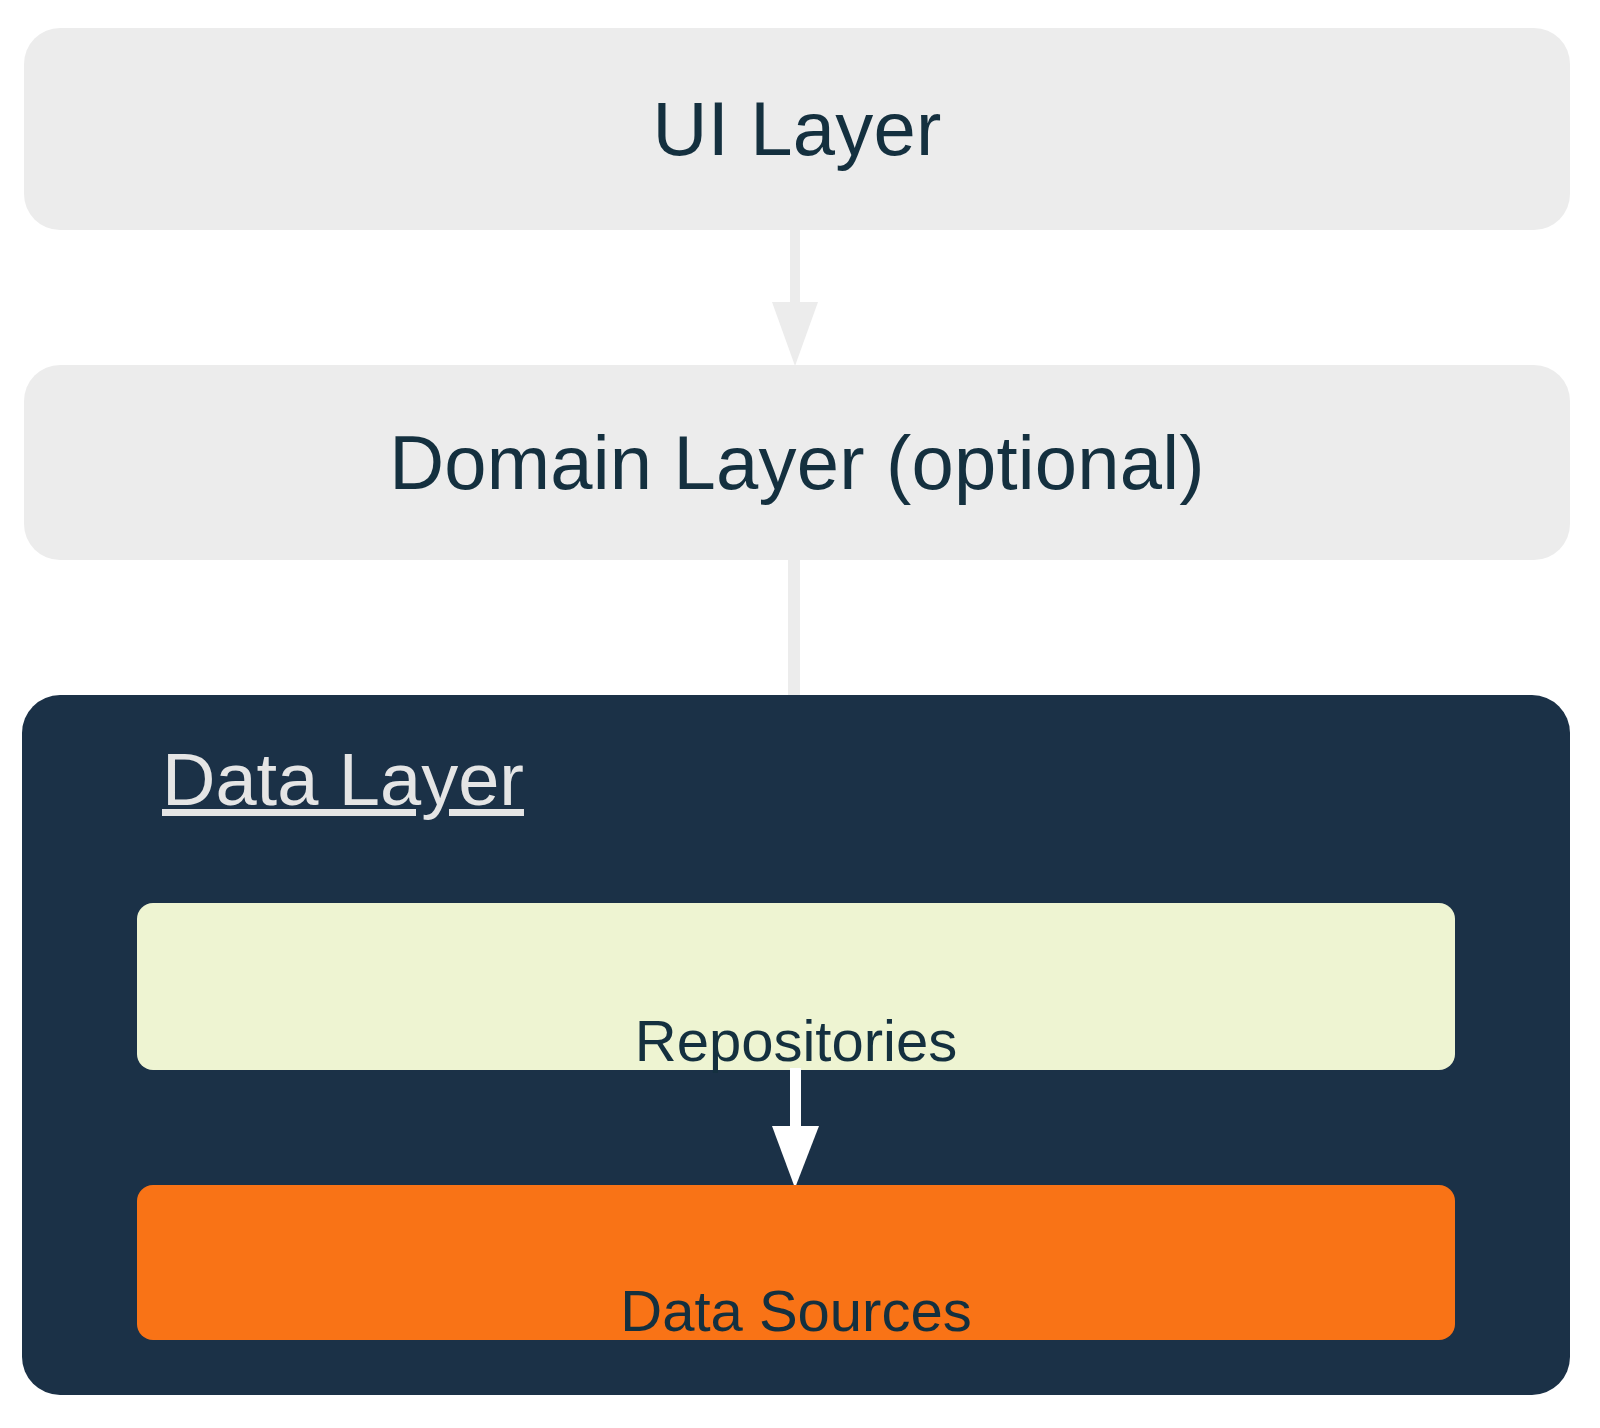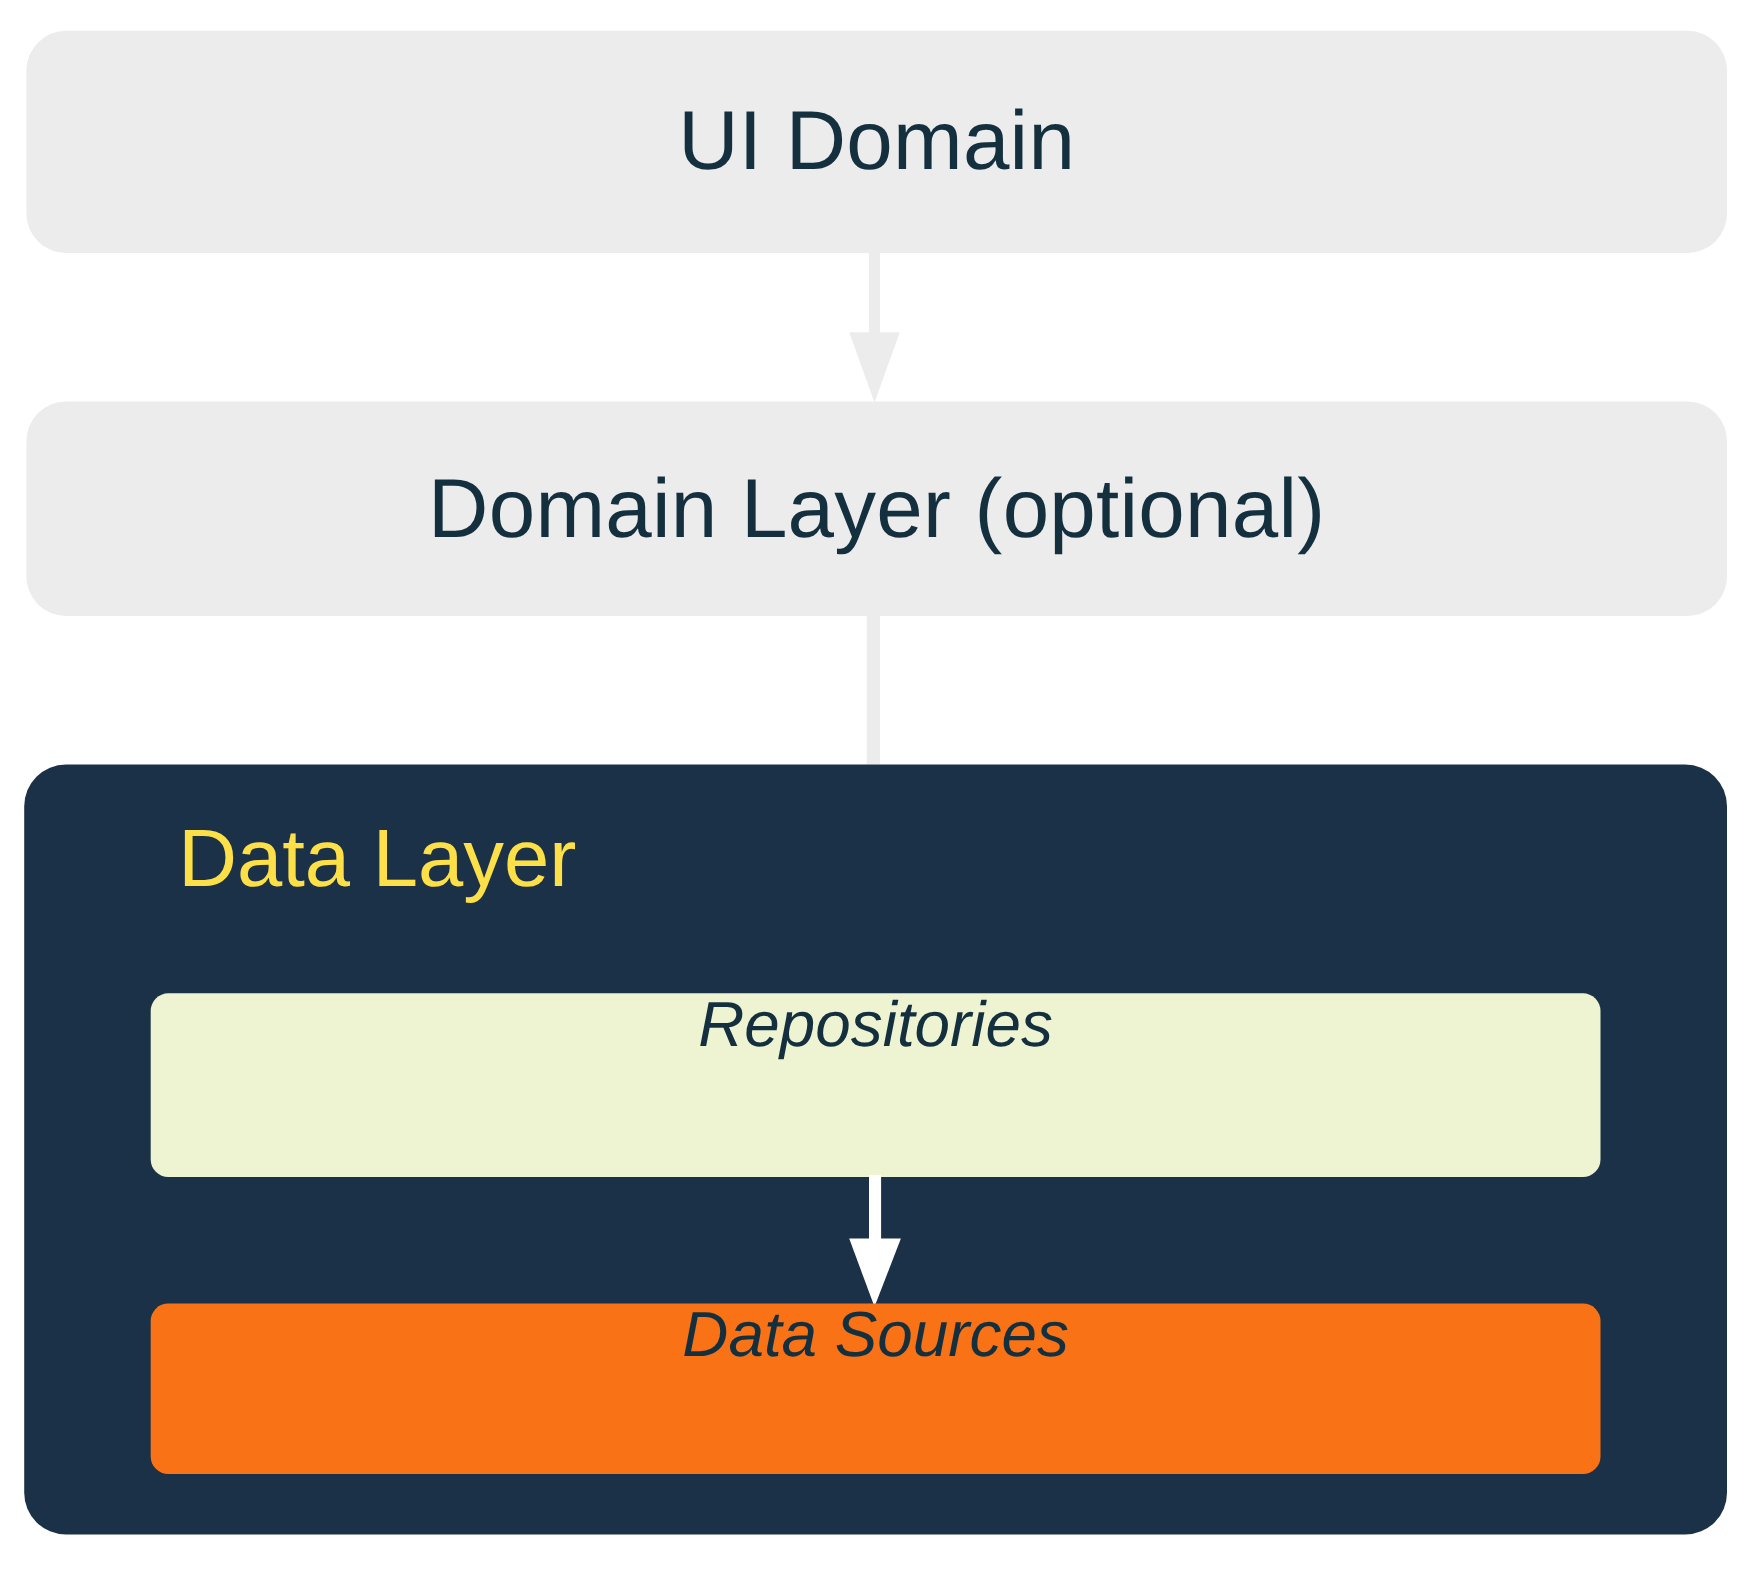--- a/index.html
+++ b/index.html
@@ -71,34 +71,34 @@
     height: 700px;
     background: #1b3147;
     border-radius: 38px;
     box-sizing: border-box;
   }
   #data-layer-title {
     position: absolute;
     left: 140px;
     top: 48px;
     font-size: 74px;
-    color: #fde047;
+    color: #e5e5e5;
     line-height: 1;
     white-space: nowrap;
+    text-decoration: underline;
   }
 
   
   .inner-box {
     position: absolute;
     display: flex;
-    align-items: flex-start;
+    align-items: flex-end;
     justify-content: center;
     border-radius: 16px;
     box-sizing: border-box;
-    font-style: italic;
   }
   .inner-label {
     font-size: 58px;
     color: #14303f;
     line-height: 1;
     white-space: nowrap;
   }
 
   #repositories-box {
     left: 137px;
@@ -123,21 +123,21 @@
   #arrow-ui-to-domain   { left: 762px; top: 228px; }
   #arrow-domain-to-repo { left: 758px; top: 558px; }
   #arrow-repo-to-ds     { left: 762px; top: 1068px; }
 </style>
 </head>
 <body>
 
 <div id="diagram-root">
 
   <div class="layer-box" id="ui-layer-box">
-    <span class="layer-label">UI Domain</span>
+    <span class="layer-label">UI Layer</span>
   </div>
 
   <svg class="arrow" id="arrow-ui-to-domain" width="66" height="140" viewBox="0 0 66 140">
     <rect x="28" y="0" width="10" height="78" fill="#ececec"></rect>
     <polygon points="10,74 56,74 33,138" fill="#ececec"></polygon>
   </svg>
 
   <div class="layer-box" id="domain-layer-box">
     <span class="layer-label">Domain Layer (optional)</span>
   </div>

